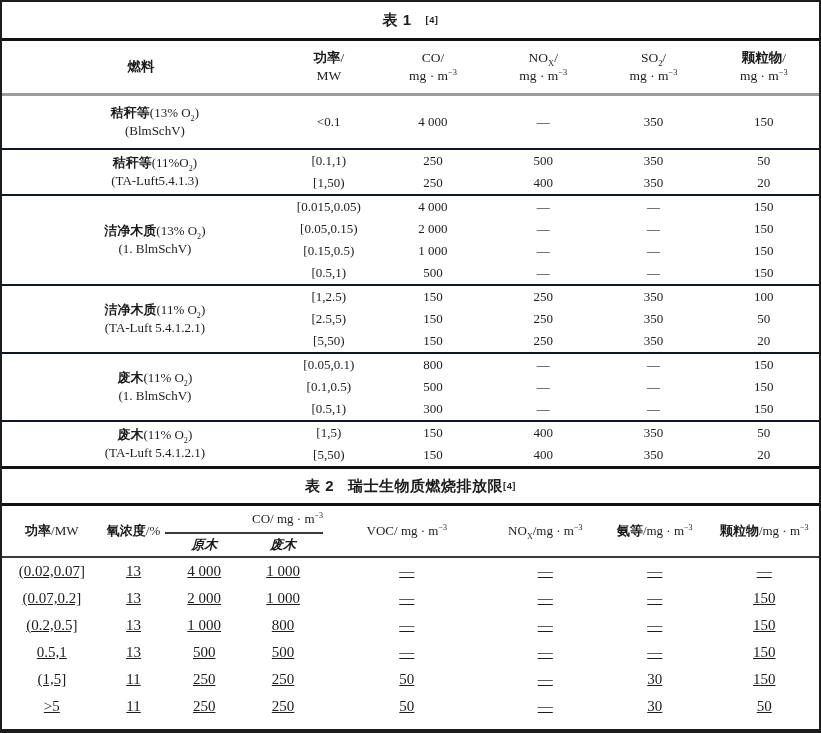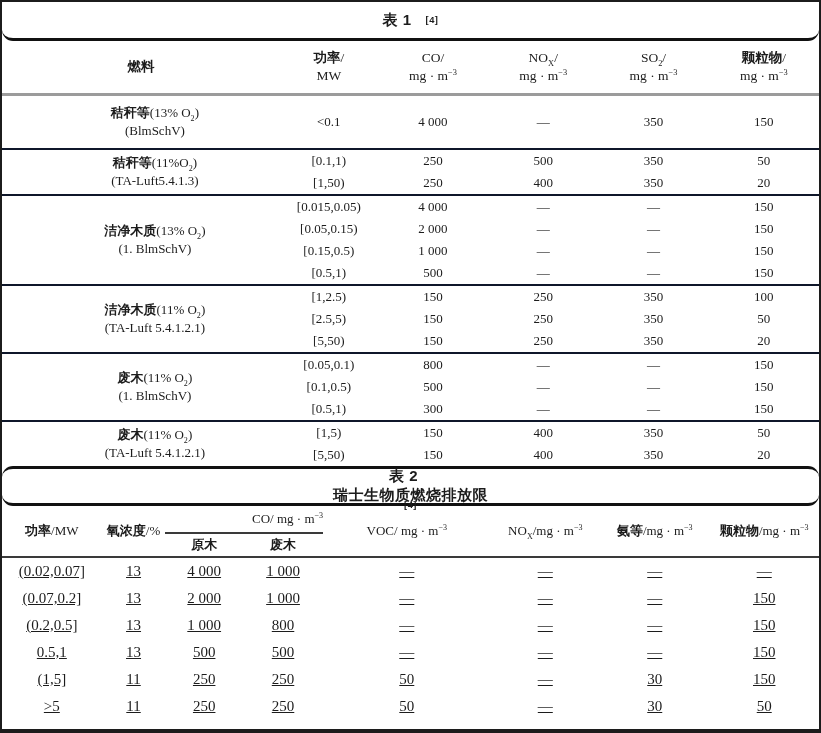--- a/index.html
+++ b/index.html
@@ -8,41 +8,41 @@
     border:2px solid #1c1c1c;border-bottom-width:4px;
     font-family:"Liberation Serif","DejaVu Serif",serif;
     color:#1c1c1c;background:#fff;overflow:hidden;
   }
   sup{font-size:0.62em;vertical-align:super;line-height:0;}
   sub{font-size:0.62em;vertical-align:sub;line-height:0;}
   b.zh{font-family:"Liberation Sans","DejaVu Sans",sans-serif;font-weight:700;}
   .table-title{
     display:flex;align-items:center;justify-content:center;
     font-family:"Liberation Sans","DejaVu Sans",sans-serif;
-    font-weight:700;font-size:15px;letter-spacing:0.5px;border-radius:11px;
+    font-weight:700;font-size:15px;letter-spacing:0.5px;
   }
   .table-title .tlabel{margin-right:14px;}
   .title1{height:36px;border-bottom:3px solid #111;}
-  .title2{height:34px;border-top:3px solid #111;border-bottom:3px solid #111;flex-direction:column;}
+  .title2{height:34px;border-top:3px solid #111;border-bottom:3px solid #111;}
   table{width:100%;border-collapse:collapse;table-layout:fixed;}
   th,td{padding:0;margin:0;font-weight:normal;text-align:center;vertical-align:middle;}
   
   #t1 thead th{height:52px;border-bottom:3px solid #9b9b9b;font-size:13.5px;}
   #t1 thead .hl{line-height:18px;}
   #t1 thead .hl:empty{display:none;}
   #t1 tbody td{height:22px;font-size:13px;}
   #t1 tbody tr.tall td{height:52px;}
   #t1 tbody tr.sep td{border-top:2px solid #0f172a;}
   #t1 td.fuel{font-size:13px;padding-left:28px;}
   .fuel-name{line-height:18px;}
   .fuel-std{line-height:18px;}
   
   #t2 thead th{font-size:13px;}
   #t2 thead tr.hr1 th{height:26px;}
-  #t2 thead tr.hr2 th{height:22px;}
+  #t2 thead tr.hr2 th{height:22px;font-style:italic;}
   #t2 thead th.co-span{border-bottom:2px solid #3a3a3a;text-align:right;}
   #t2 thead tr.hr2 th,
   #t2 thead th[rowspan]{border-bottom:2px solid #3a3a3a;}
   #t2 tbody td{height:27px;font-size:15px;text-decoration:underline;}
 </style>
 </head>
 <body>
 
 <div class="page" style="color: rgb(28, 28, 28); border-color: rgb(28, 28, 28);">
 

